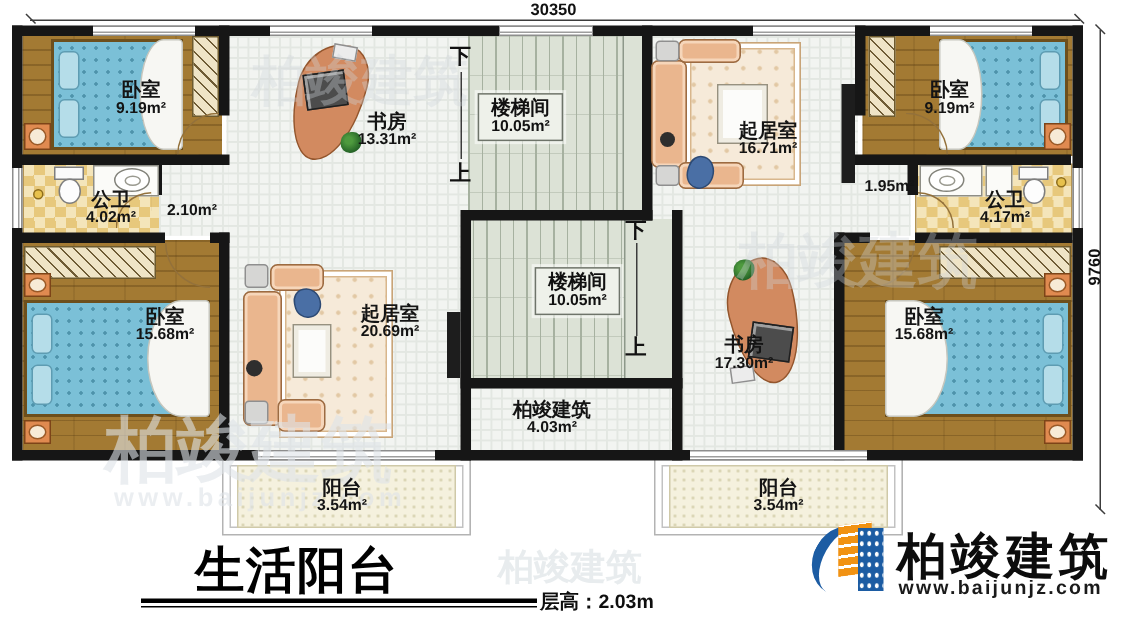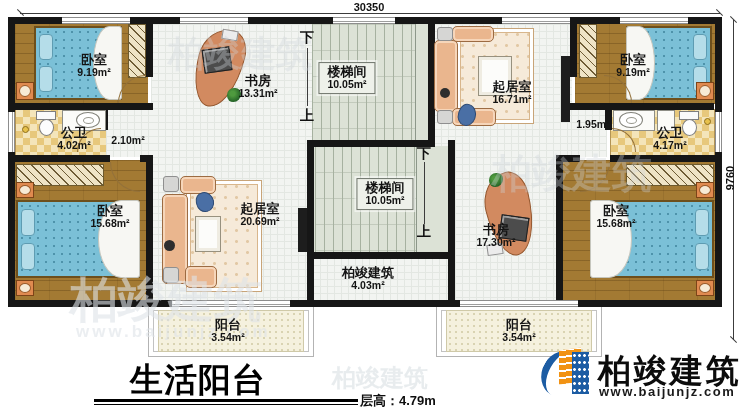--- a/index.html
+++ b/index.html
@@ -297,21 +297,21 @@
   <div class="tick" style="left:16px;top:12px"></div>
   <div class="tick" style="left:715px;top:12px"></div>
   <div class="dimline" style="left:733px;top:20px;width:1px;height:320px"></div>
   <div class="tick" style="left:729px;top:19px"></div>
   <div class="tick" style="left:729px;top:339px"></div>
   <div class="dimtext" style="left:713px;top:172px;width:34px;transform:rotate(-90deg)">9760</div>
 
   <div class="tb-title" style="left:130px;top:358px">生活阳台</div>
   <div class="tb-line" style="left:94px;top:399px;width:264px;height:3px"></div>
   <div class="tb-line" style="left:94px;top:404px;width:264px;height:1px"></div>
-  <div class="tb-info" style="left:360px;top:392px"><span>层高：</span><span>4.79m</span></div>
+  <div class="tb-info" style="left:360px;top:392px"><span>层高：</span><span>2.03m</span></div>
 
   <div class="a" style="left:542px;top:344px;width:54px;height:58px">
     <div class="a" style="left:0;top:6px;width:42px;height:48px;border-left:7px solid #1c5ca3;border-radius:50%;transform:rotate(30deg)"></div>
     <div class="a" style="left:17px;top:5px;width:22px;height:34px;background:repeating-linear-gradient(0deg,#f19213 0 5px,#fff 5px 7px);background-color:#f19213;transform:skewY(-8deg)"></div>
     <div class="a" style="left:30px;top:8px;width:17px;height:42px;background-color:#1c5ca3;background-image:radial-gradient(#fff 1px,transparent 1.4px);background-size:5px 7px"></div>
   </div>
   <div class="logo-name" style="left:598px;top:349px">柏竣建筑</div>
   <div class="logo-url" style="left:599px;top:384px">www.baijunjz.com</div>
 
 </div>

